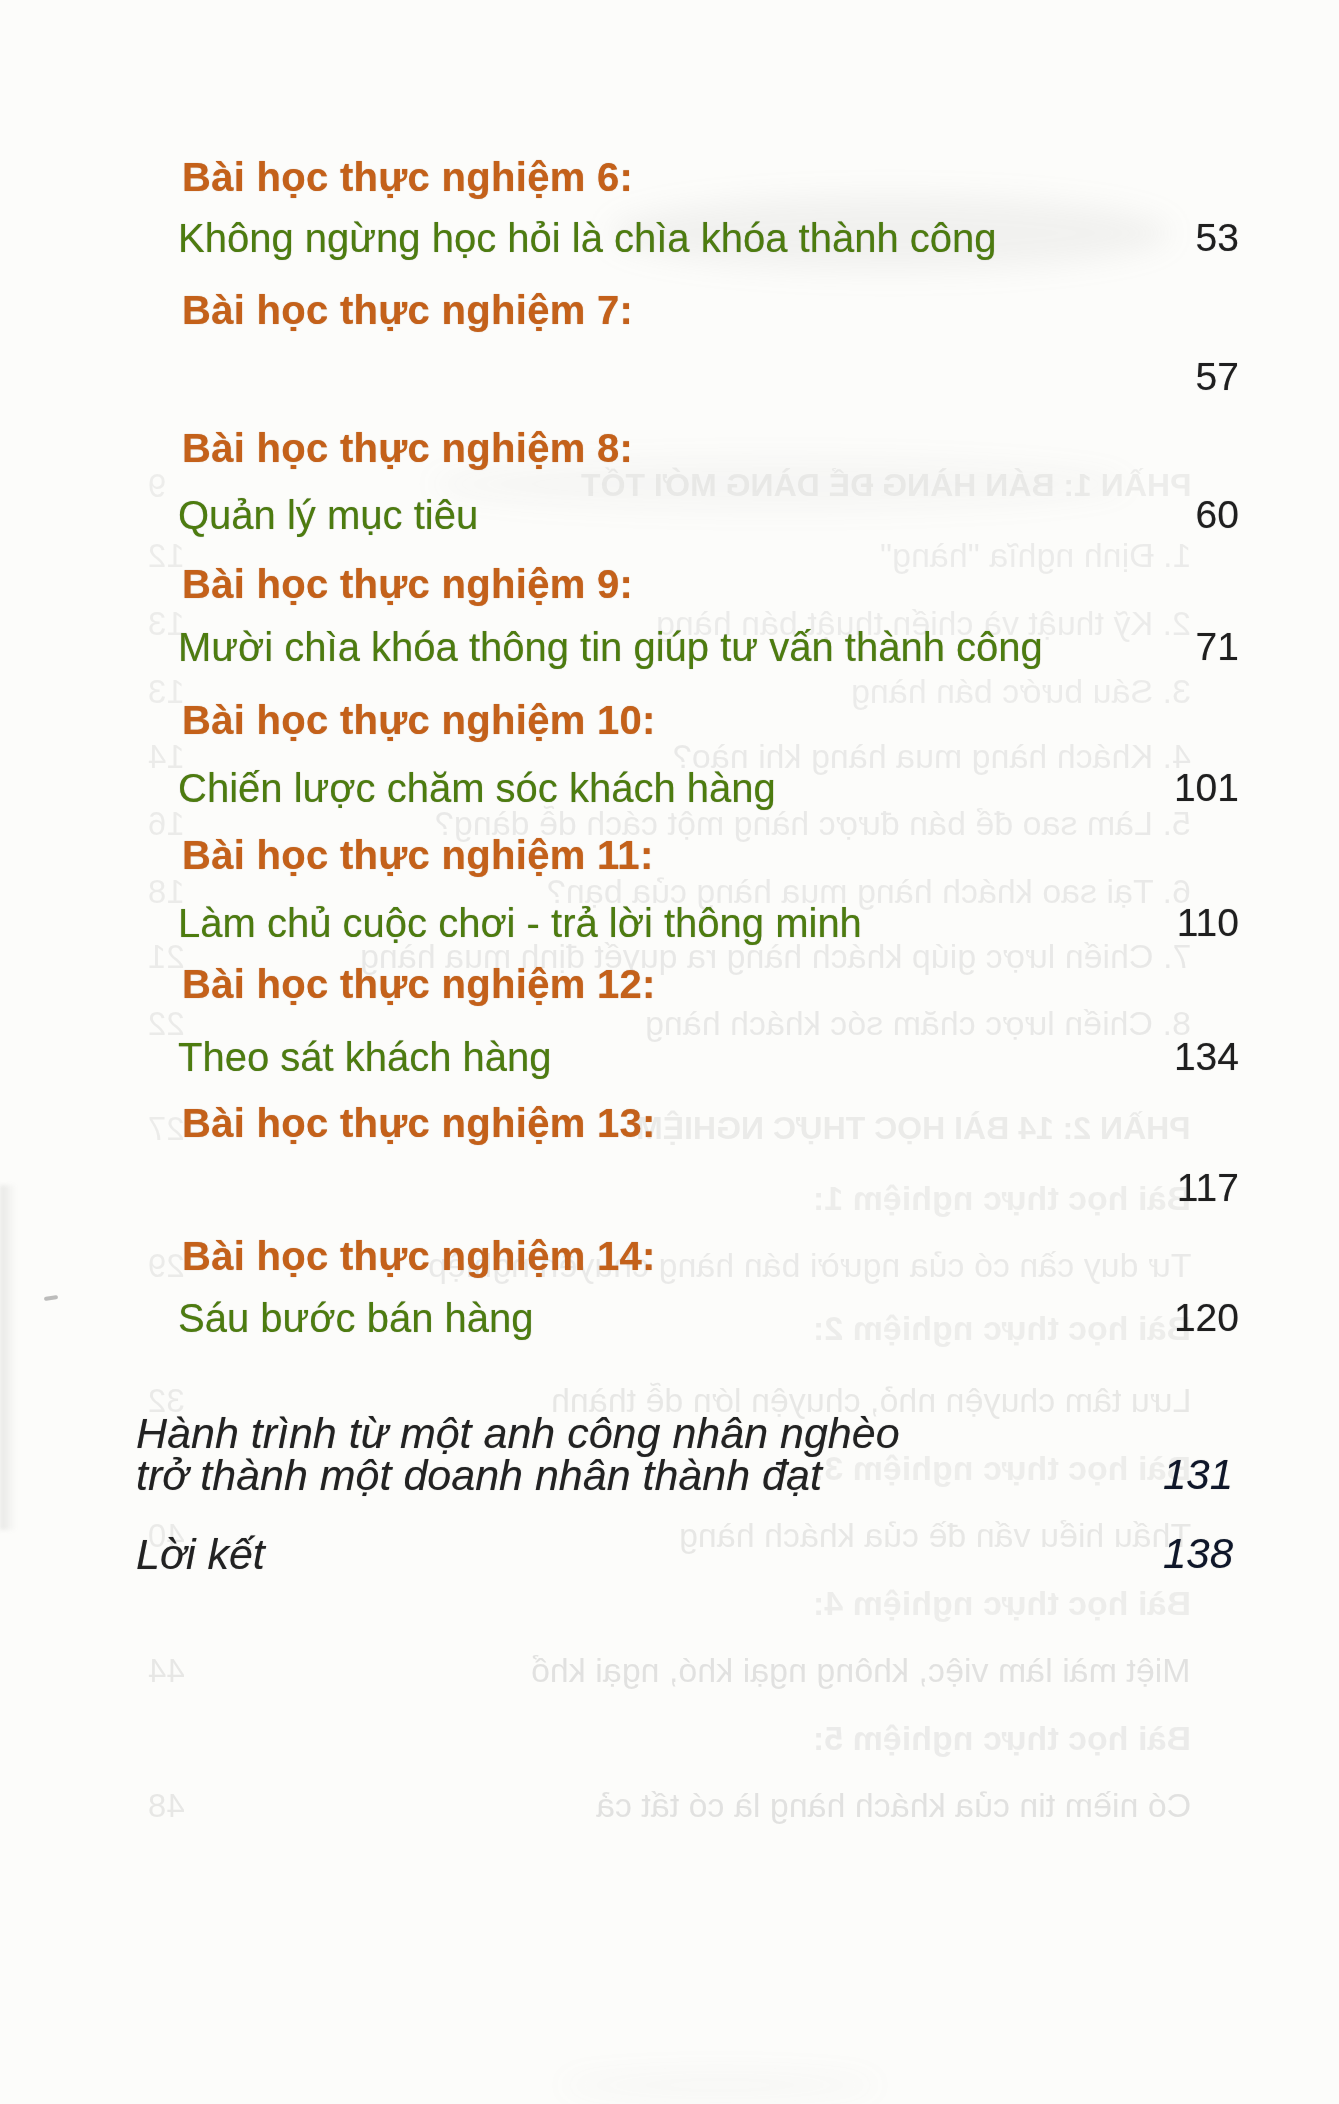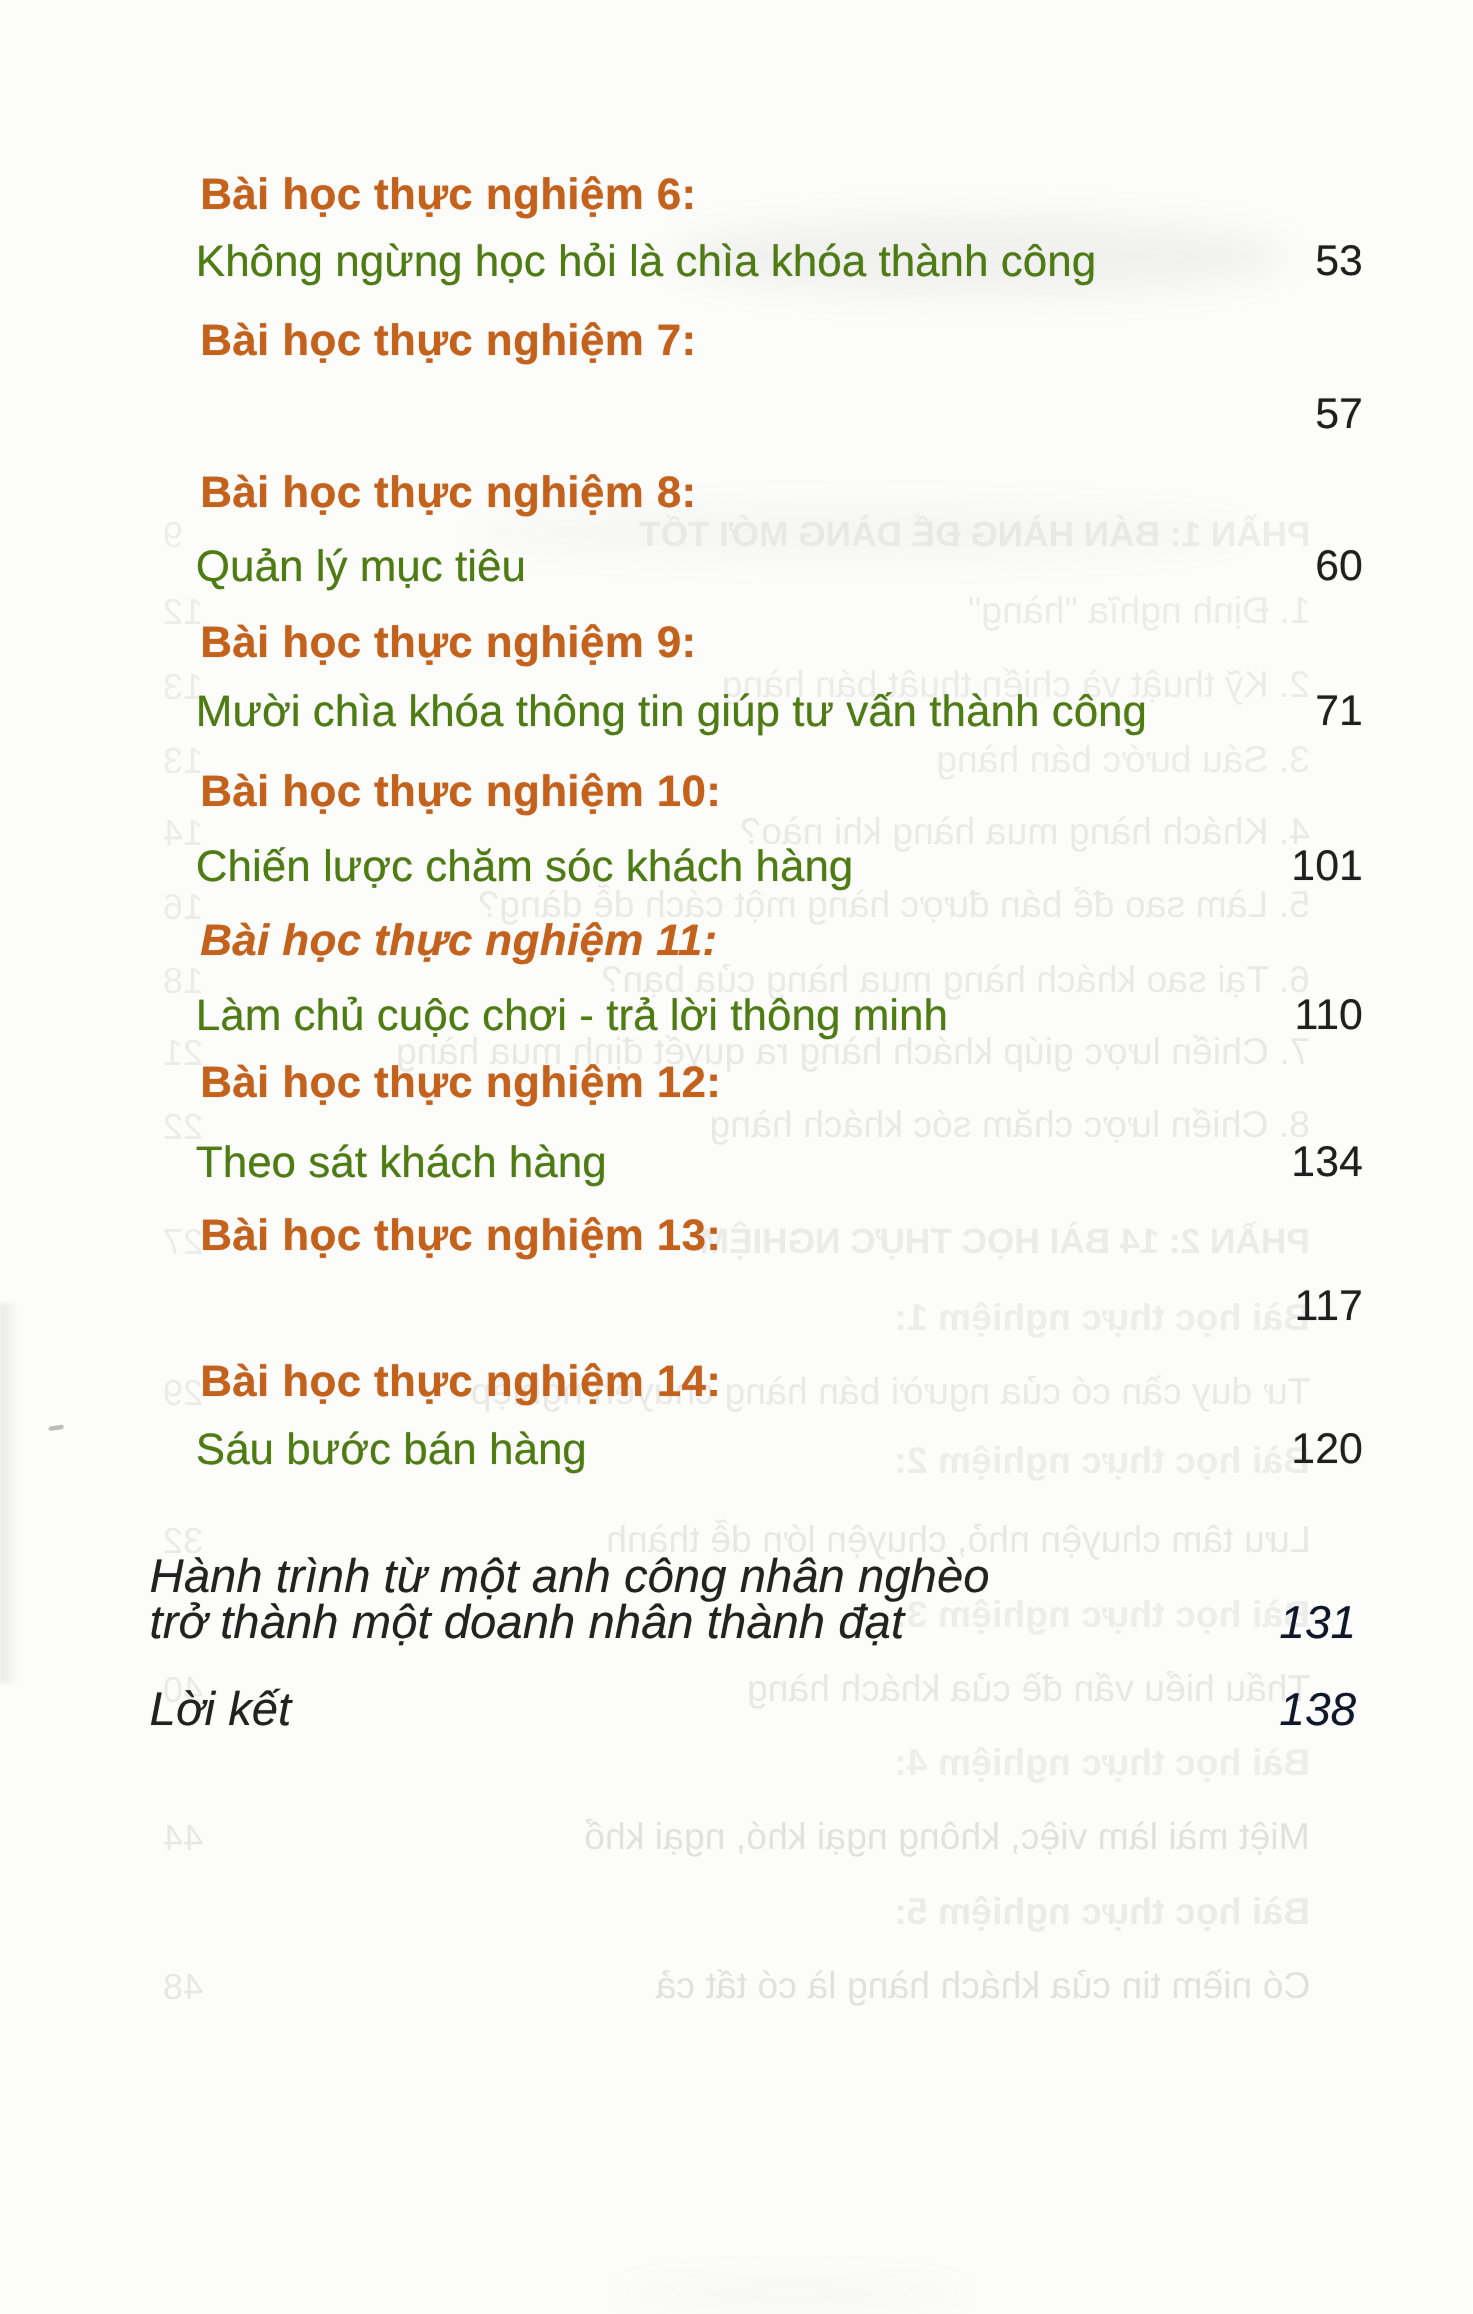--- a/index.html
+++ b/index.html
@@ -127,21 +127,21 @@
       <div class="heading" style="top: 558px;">Bài học thực nghiệm 9:</div>
       <div class="title-row" style="top: 621px;">
         <span class="title">Mười chìa khóa thông tin giúp tư vấn thành công</span>
         <span class="pagenum">71</span>
       </div>
       <div class="heading" style="top: 694px;">Bài học thực nghiệm 10:</div>
       <div class="title-row" style="top: 762px;">
         <span class="title">Chiến lược chăm sóc khách hàng</span>
         <span class="pagenum">101</span>
       </div>
-      <div class="heading" style="top: 829px; font-style: italic;">Bài học thực nghiệm 11:</div>
+      <div class="heading" style="top: 829px;">Bài học thực nghiệm 11:</div>
       <div class="title-row" style="top: 897px; text-decoration: underline;">
         <span class="title">Làm chủ cuộc chơi - trả lời thông minh</span>
         <span class="pagenum">110</span>
       </div>
       <div class="heading" style="top: 958px;">Bài học thực nghiệm 12:</div>
       <div class="title-row" style="top: 1031px;">
         <span class="title">Theo sát khách hàng</span>
         <span class="pagenum">134</span>
       </div>
       <div class="heading" style="top: 1097px;">Bài học thực nghiệm 13:</div>

